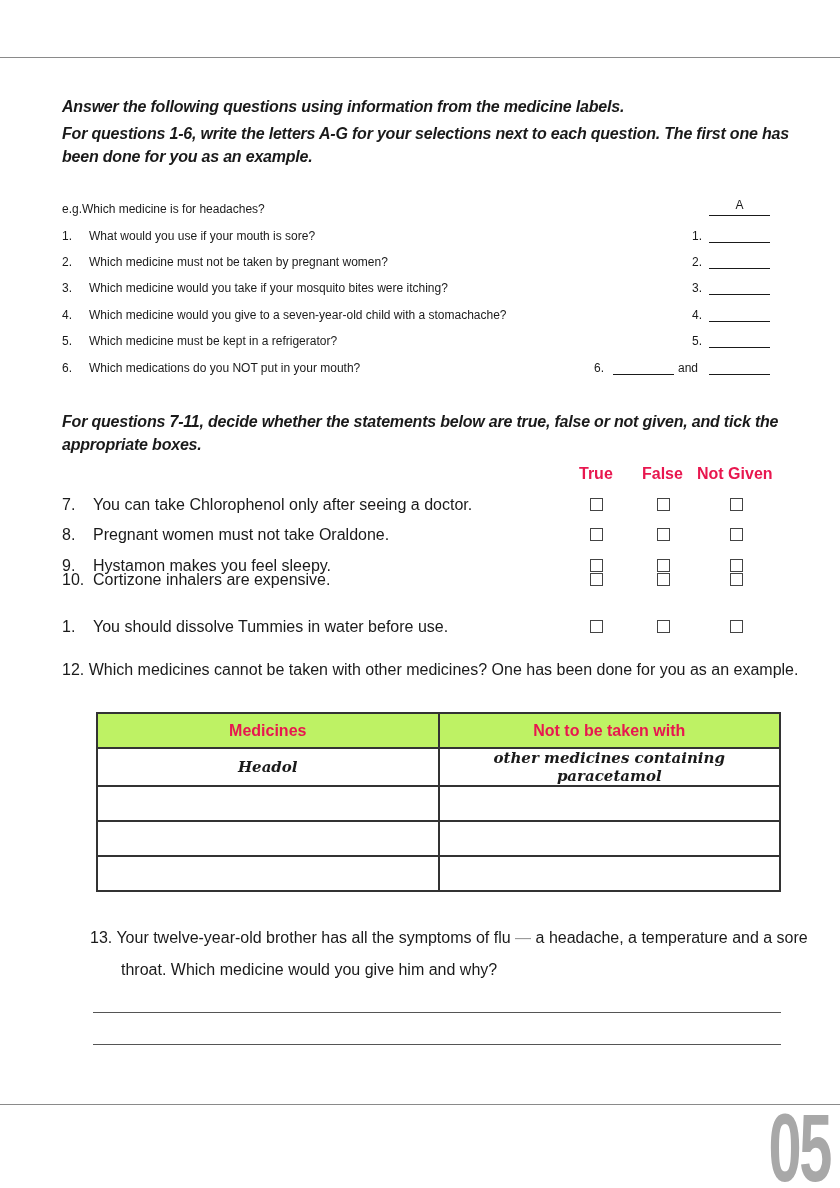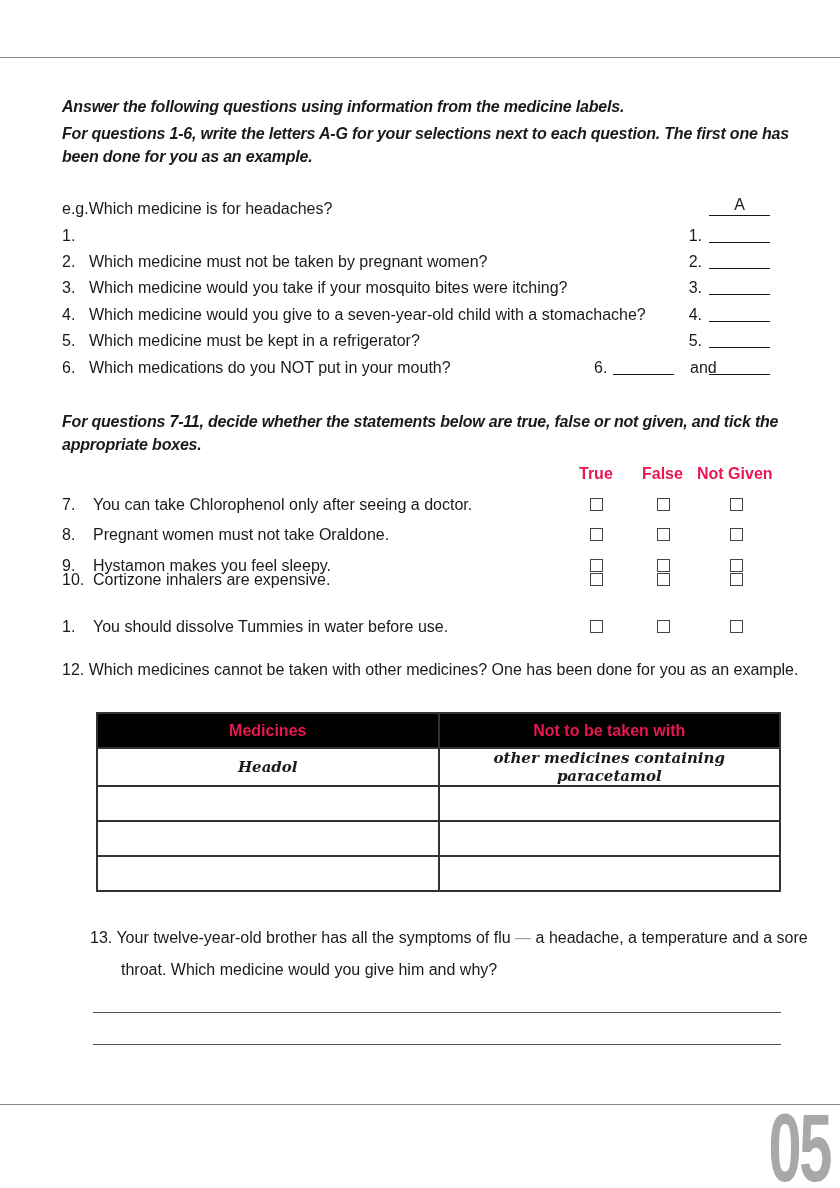--- a/index.html
+++ b/index.html
@@ -11,21 +11,21 @@
   .rule-bottom { position: absolute; left: 0; top: 1104px; width: 840px; height: 1px; background: #8a8a8a; }
 
   .instr {
     position: absolute; left: 62px; width: 730px;
     font-size: 16px; font-weight: bold; font-style: italic; line-height: 23px; color: #1a1a1a;
     letter-spacing: -0.2px;
   }
 
   .q-row {
     position: absolute; left: 62px; width: 708px; height: 22px;
-    font-size: 16px; line-height: 22px; text-decoration: underline;
+    font-size: 12px; line-height: 22px; text-decoration: underline;
   }
   .q-num { position: absolute; left: 0; }
   .q-text { position: absolute; left: 27px; }
   .q-row.eg .q-text { left: 0; }
   .ans { position: absolute; right: 0; top: 0; height: 22px; }
   .ans .ans-label { position: absolute; right: 68px; }
   .ans .blank {
     position: absolute; right: 0; top: 17px; width: 61px; height: 1px; background: #1a1a1a;
   }
   .ans .blank-val { position: absolute; right: 0; width: 61px; text-align: center; top: -4px; }
@@ -48,21 +48,21 @@
   .q12 .q-text { position: static; display: block; padding-left: 31px; text-indent: -31px; text-align: justify; }
 
   table.med {
     position: absolute; left: 96px; top: 712px; width: 685px;
     border-collapse: collapse; border: 2px solid #333;
   }
   table.med td, table.med th {
     border: 2px solid #333; height: 33px; padding: 0; text-align: center;
     font-size: 16px; width: 50%;
   }
-  table.med th { background: #000000; color: #e8174f; font-weight: bold; height: 33px; }
+  table.med th { background: #bef264; color: #e8174f; font-weight: bold; height: 33px; }
   table.med td.hand {
     font-family: "DejaVu Serif", serif; font-style: italic; font-weight: bold; font-size: 15px; color: #1a1a1a; border-radius: 14px;
   }
 
   .q13 { position: absolute; left: 62px; width: 720px; top: 922px; font-size: 16px; line-height: 32px; }
   .q13 .dash { color: #999; }
   .write-line { position: absolute; left: 93px; width: 688px; height: 1px; background: #555; cursor: text; }
 
   .page-num {
     position: absolute; right: 10px; top: 1100px;
@@ -82,20 +82,21 @@
 <div class="q-row eg" style="top:198px;">
   <span class="q-text">e.g.Which medicine is for headaches?</span>
   <span class="ans" style="width:70px;">
     <span class="blank-val">A</span>
     <span class="blank"></span>
   </span>
 </div>
 
 <div class="q-row" style="top:225px;">
   <span class="q-num">1.</span>
+  <span class="q-text">What would you use if your mouth is sore?</span>
   <span class="ans" style="width:90px;">
     <span class="ans-label">1.</span>
     <span class="blank"></span>
   </span>
 </div>
 <div class="q-row" style="top:251px;">
   <span class="q-num">2.</span>
   <span class="q-text">Which medicine must not be taken by pregnant women?</span>
   <span class="ans" style="width:90px;">
     <span class="ans-label">2.</span>
@@ -125,21 +126,21 @@
     <span class="ans-label">5.</span>
     <span class="blank"></span>
   </span>
 </div>
 <div class="q-row" style="top:357px;">
   <span class="q-num">6.</span>
   <span class="q-text">Which medications do you NOT put in your mouth?</span>
   <span class="q6-ans">
     <span style="left:0;">6.</span>
     <span style="left:19px; top:17px; width:61px; height:1px; background:#1a1a1a;"></span>
-    <span style="left:96px;">and</span>
+    <span style="left:84px;">and</span>
     <span style="left:115px; top:17px; width:61px; height:1px; background:#1a1a1a;"></span>
   </span>
 </div>
 
 <div class="instr" style="top:410px;">For questions 7-11, decide whether the statements below are true, false or not given, and tick the appropriate boxes.</div>
 
 <span class="col-head" style="left:579px;">True</span>
 <span class="col-head" style="left:642px;">False</span>
 <span class="col-head" style="left:697px;">Not Given</span>
 

